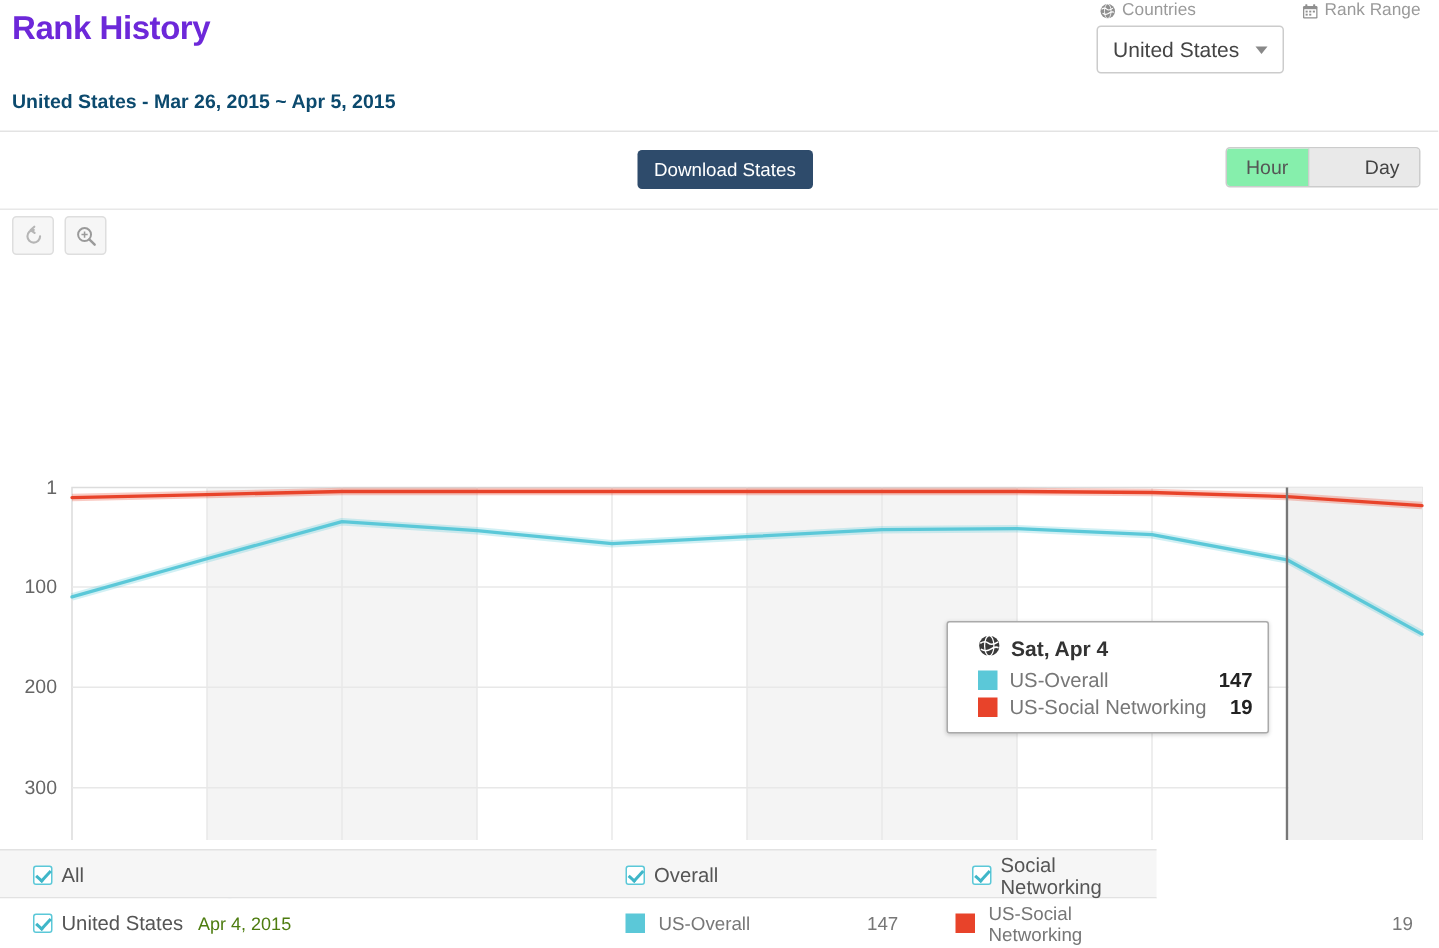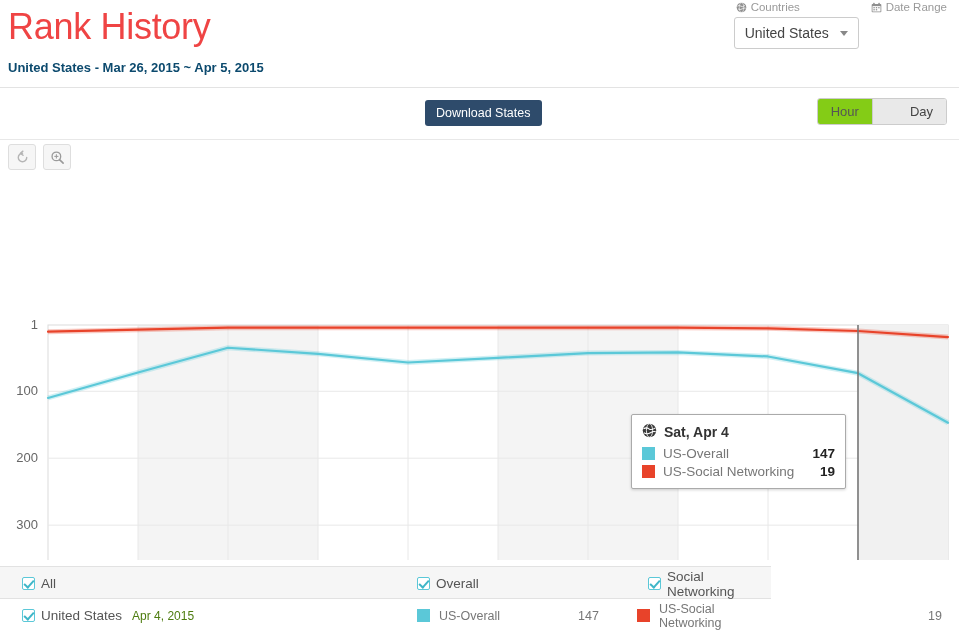--- a/index.html
+++ b/index.html
@@ -10,21 +10,21 @@
     font-family: "Liberation Sans", sans-serif;
     color: #333;
     overflow: hidden;
   }
   .page { position: relative; width: 959px; height: 632px; }
 
   
   .header { position: relative; height: 88px; }
   .title {
     position: absolute; left: 8px; top: 6px;
-    font-size: 36px; font-weight: normal; color: #ef4444;
+    font-size: 22px; font-weight: bold; color: #6d28d9;
     letter-spacing: -0.3px;
   }
   .subtitle {
     position: absolute; left: 8px; top: 60px;
     font-size: 13px; font-weight: bold; color: #0c4a6e;
   }
   .hdr-rule {
     position: absolute; left: 0; top: 87px; width: 959px;
     border-top: 1px solid #e3e3e3;
   }
@@ -57,21 +57,21 @@
     position: absolute; left: 425px; top: 12px;
     background: #2e4b6b; color: #fff; font-size: 12.5px;
     padding: 6px 11px; border-radius: 3px; cursor: pointer;
     font-weight: normal; white-space: nowrap;
   }
   .seg-group {
     position: absolute; right: 12px; top: 10px;
     display: flex; border: 1px solid #ccc; border-radius: 3px; overflow: hidden;
   }
   .seg {
-    font-size: 13px; padding: 5px 13px; background: #84cc16; color: #555;
+    font-size: 13px; padding: 5px 13px; background: #86efac; color: #555;
     cursor: pointer; border-right: 1px solid #ccc;
   }
   .seg:last-child { border-right: none; padding-left: 37px; }
   .seg.active { background: #e9e9e9; color: #444; }
   .toolbar-rule {
     position: absolute; left: 0; top: 51px; width: 959px;
     border-top: 1px solid #e8e8e8;
   }
 
   
@@ -100,21 +100,21 @@
     background: #cfe1ef; color: #ffffff; font-weight: bold; font-size: 16px;
     letter-spacing: 0.5px; padding: 1px 4px; display: inline-block; margin-top: 1px;
     font-family: "Liberation Sans Narrow", "Liberation Sans", sans-serif;
   }
 
   
   .tooltip {
     position: absolute; left: 631px; top: 274px; width: 215px;
     background: #fff; border: 1px solid #aaa; border-radius: 2px;
     box-shadow: 0 1px 3px rgba(0,0,0,0.18);
-    padding: 8px 10px 9px 10px; font-size: 13.5px;
+    padding: 8px 10px 9px 20px; font-size: 13.5px;
   }
   .tt-head {
     display: flex; align-items: center; gap: 7px;
     font-weight: bold; color: #333; font-size: 14px; margin-bottom: 5px;
   }
   .tt-row {
     display: flex; align-items: center; gap: 8px; margin-top: 3px; color: #777;
   }
   .tt-sw { width: 13px; height: 13px; flex: 0 0 13px; }
   .tt-name { flex: 1 1 auto; white-space: nowrap; font-size: 13.5px; }
@@ -179,21 +179,21 @@
               <rect x="2.2" y="6" width="11.6" height="7.8" fill="#fff"></rect>
               <rect x="3.2" y="1.2" width="2" height="3" rx="0.6" fill="#8f8f8f"></rect>
               <rect x="10.8" y="1.2" width="2" height="3" rx="0.6" fill="#8f8f8f"></rect>
               <rect x="3.5" y="7.4" width="2" height="1.8" fill="#8f8f8f"></rect>
               <rect x="7" y="7.4" width="2" height="1.8" fill="#8f8f8f"></rect>
               <rect x="10.5" y="7.4" width="2" height="1.8" fill="#8f8f8f"></rect>
               <rect x="3.5" y="10.4" width="2" height="1.8" fill="#8f8f8f"></rect>
               <rect x="7" y="10.4" width="2" height="1.8" fill="#8f8f8f"></rect>
             </svg>
           </span>
-          <span>Date Range</span>
+          <span>Rank Range</span>
         </div>
       </div>
     </div>
 
     <div class="hdr-rule"></div>
   </div>
 
   <div class="toolbar">
     <div class="btn-download">Download States</div>
     <div class="seg-group">

